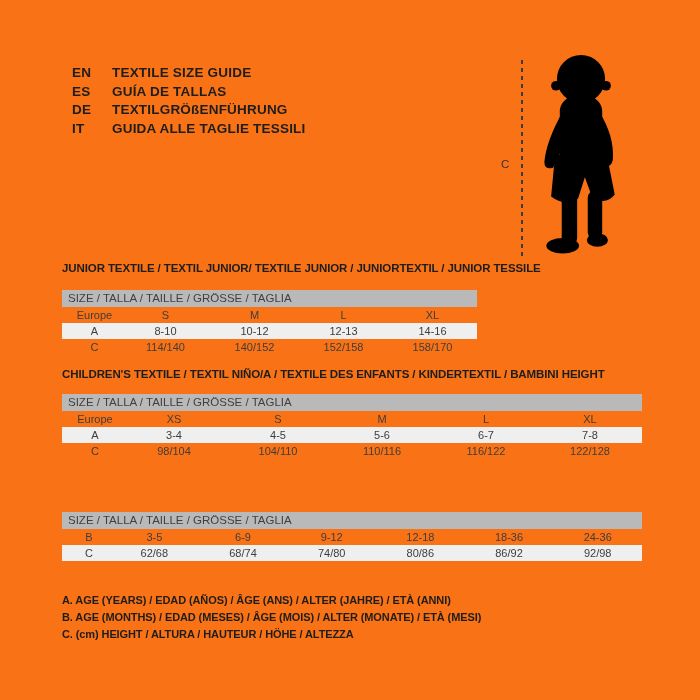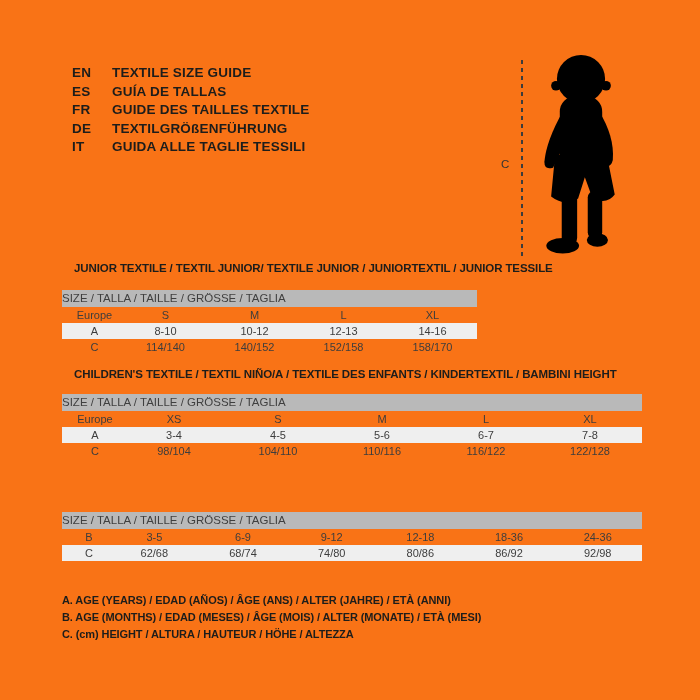--- a/index.html
+++ b/index.html
@@ -12,24 +12,24 @@
   .lang-row{display:flex;font-weight:bold;font-size:13.5px;line-height:18.6px;letter-spacing:.2px;}
   .lang-code{width:40px;}
   
   .fig-dash{
     position:absolute;left:521px;top:60px;width:2px;height:198px;
     background-image:repeating-linear-gradient(to bottom,#3c3c3c 0 4px,transparent 4px 8px);
   }
   .fig-label{position:absolute;left:501px;top:158px;font-size:11.5px;color:#333;}
   .fig-svg{position:absolute;left:531px;top:52px;}
   
-  .tbl-title{position:absolute;left:62px;font-weight:bold;font-size:11.5px;letter-spacing:-.1px;color:#1d1d1b;margin-left:12px;}
+  .tbl-title{position:absolute;left:62px;font-weight:bold;font-size:11.5px;letter-spacing:-.1px;color:#1d1d1b;}
   .tbl-title.two-line{line-height:16px;}
   .tbl{position:absolute;left:62px;}
-  .band{background:#b9b9b9;color:#3f3f3f;font-size:11.5px;line-height:17px;height:17px;padding-left:0;box-sizing:border-box;}
+  .band{background:#b9b9b9;color:#3f3f3f;font-size:11.5px;line-height:17px;height:17px;padding-left:6px;box-sizing:border-box;}
   .trow{display:flex;font-size:11px;line-height:16px;height:16px;color:#3d3d3d;}
   .trow .c0{padding-left:6px;text-align:center;box-sizing:border-box;}
   .trow .c{flex:1;text-align:center;}
   .stripe{background:#efefef;}
   .t1{width:415px;} .t1 .c0{width:59px;}
   .t2{width:580px;} .t2 .c0{width:60px;}
   .t3{width:580px;} .t3 .c0{width:48px;}
   
   .notes{position:absolute;left:62px;top:592px;}
   .note{font-weight:bold;font-size:11px;line-height:17.2px;letter-spacing:-.1px;}
@@ -40,24 +40,20 @@
 <div class="page">
 
   <div class="lang-block">
     <div class="lang-row">
       <span class="lang-code">EN</span>
       <span class="lang-label">TEXTILE SIZE GUIDE</span>
     </div>
     <div class="lang-row">
       <span class="lang-code">ES</span>
       <span class="lang-label">GUÍA DE TALLAS</span>
-    </div>
-    <div class="lang-row">
-      <span class="lang-code">FR</span>
-      <span class="lang-label">GUIDE DES TAILLES TEXTILE</span>
     </div>
     <div class="lang-row">
       <span class="lang-code">DE</span>
       <span class="lang-label">TEXTILGRÖßENFÜHRUNG</span>
     </div>
     <div class="lang-row">
       <span class="lang-code">IT</span>
       <span class="lang-label">GUIDA ALLE TAGLIE TESSILI</span>
     </div>
   </div>

